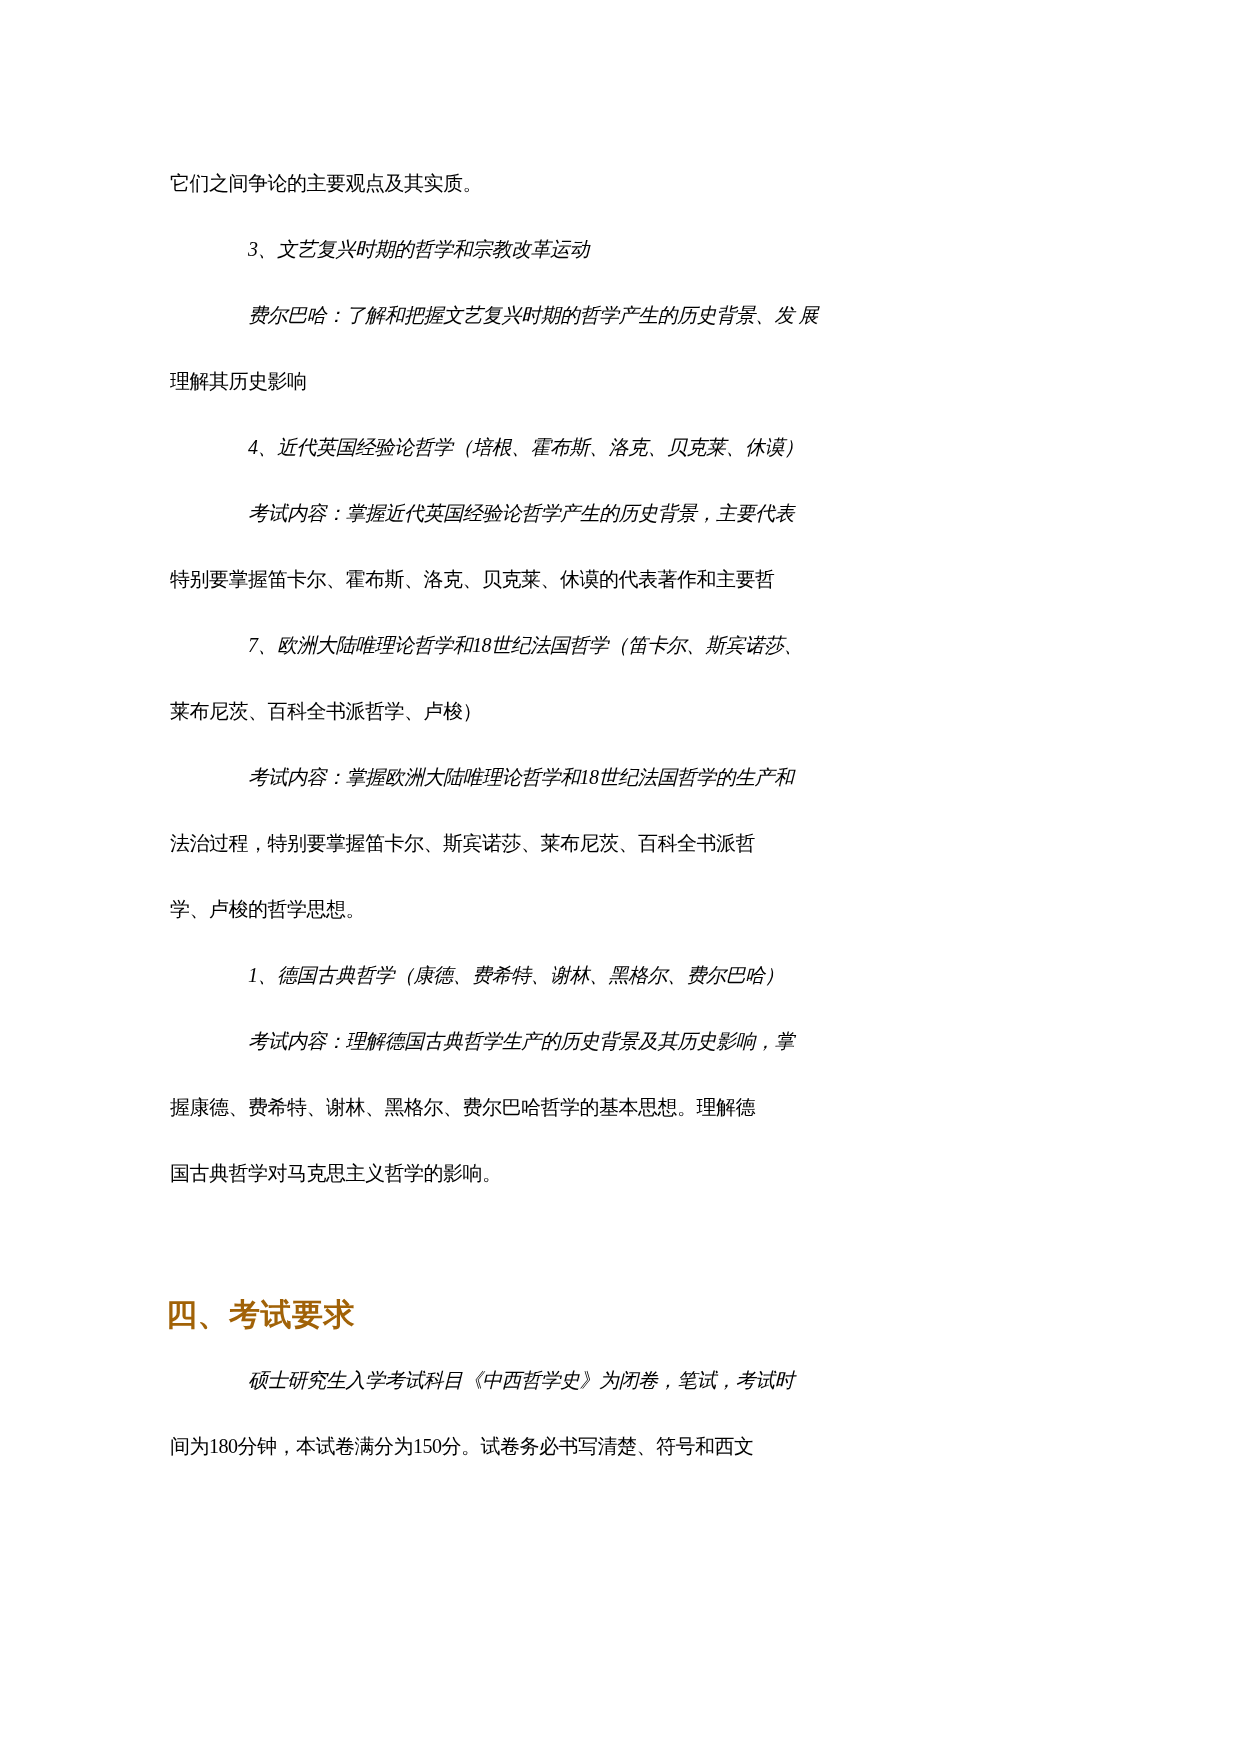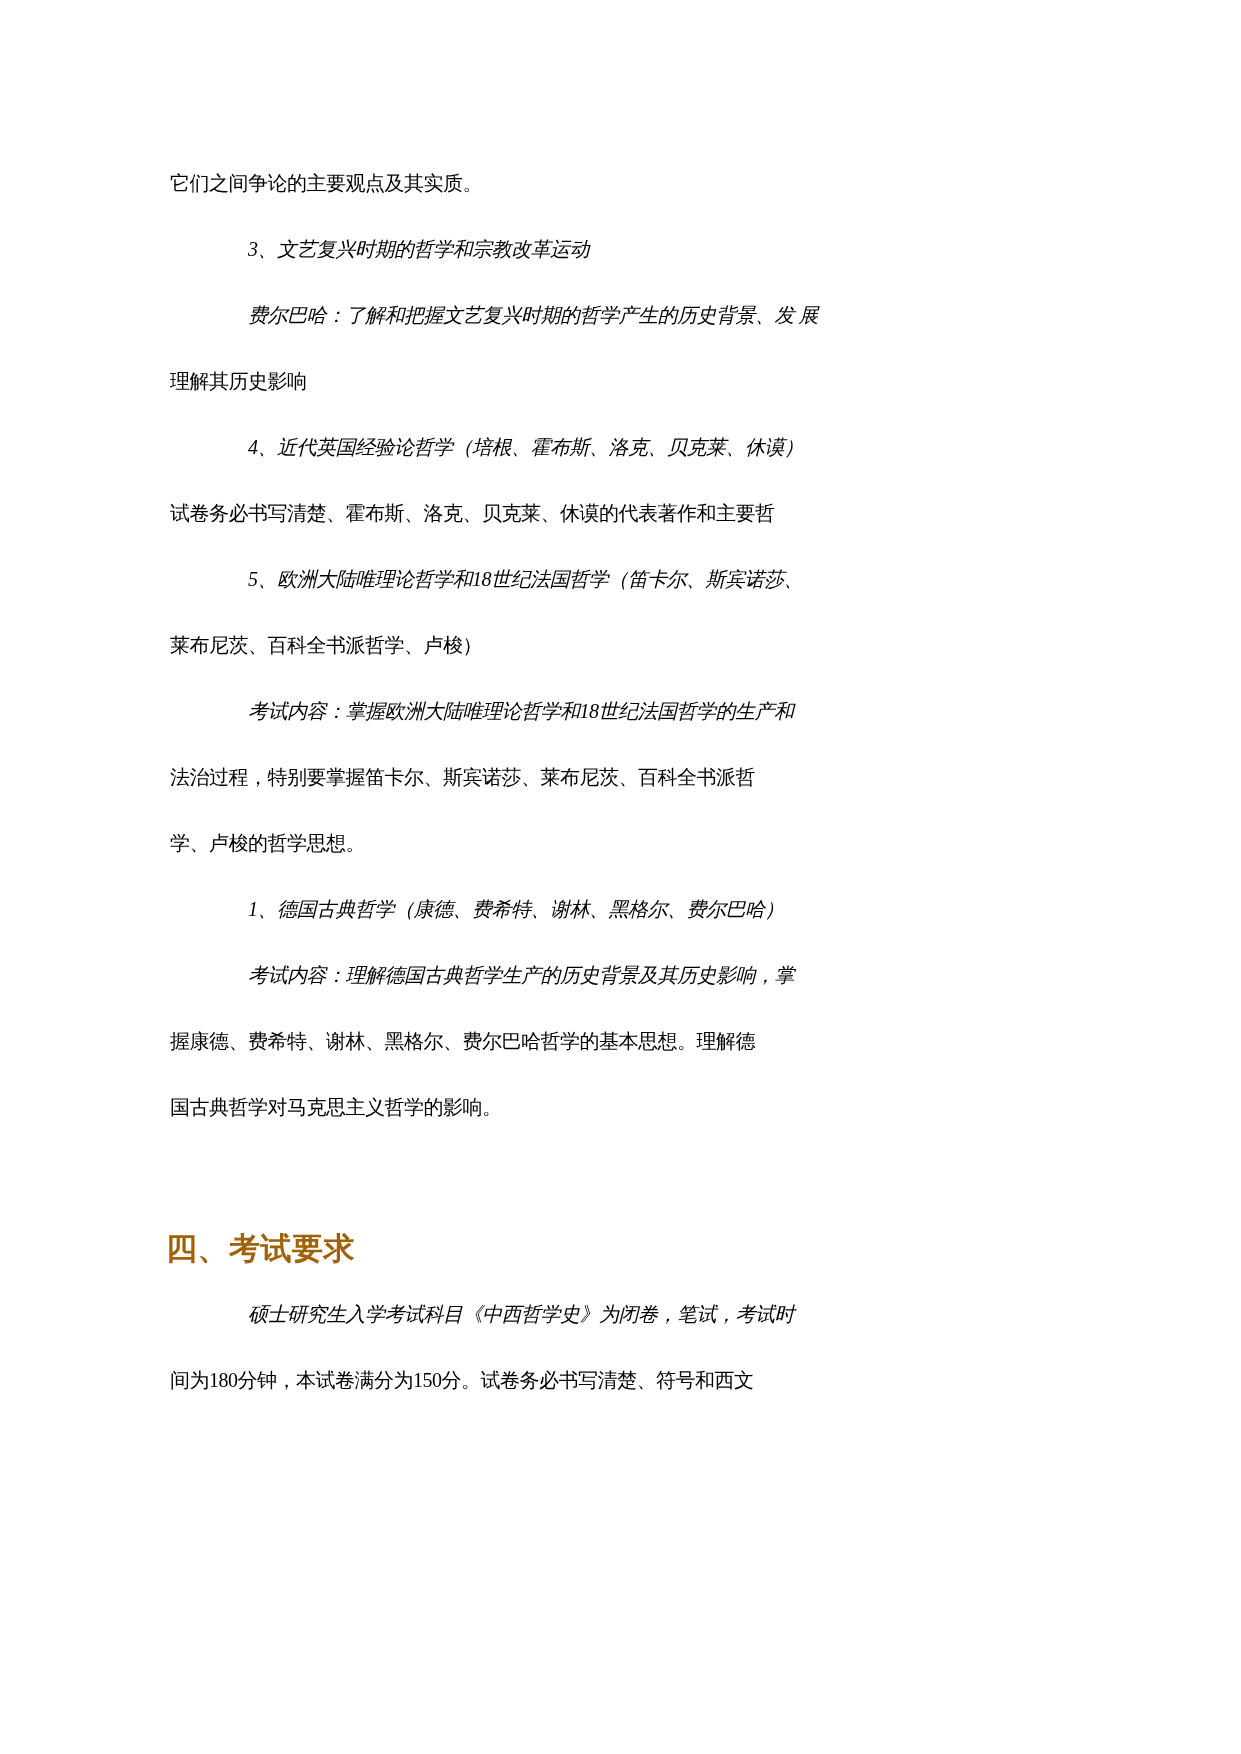--- a/index.html
+++ b/index.html
@@ -50,22 +50,23 @@
 </style>
 </head>
 <body>
 
 <div class="page-content">
   <div class="line">它们之间争论的主要观点及其实质。</div>
   <div class="line ind">3、文艺复兴时期的哲学和宗教改革运动</div>
   <div class="line ind">费尔巴哈：了解和把握文艺复兴时期的哲学产生的历史背景、发 展</div>
   <div class="line">理解其历史影响</div>
   <div class="line ind">4、近代英国经验论哲学（培根、霍布斯、洛克、贝克莱、休谟）</div>
-  <div class="line">试卷务必书写清楚、霍布斯、洛克、贝克莱、休谟的代表著作和主要哲</div>
-  <div class="line ind">5、欧洲大陆唯理论哲学和18世纪法国哲学（笛卡尔、斯宾诺莎、</div>
+  <div class="line ind">考试内容：掌握近代英国经验论哲学产生的历史背景，主要代表</div>
+  <div class="line">特别要掌握笛卡尔、霍布斯、洛克、贝克莱、休谟的代表著作和主要哲</div>
+  <div class="line ind">7、欧洲大陆唯理论哲学和18世纪法国哲学（笛卡尔、斯宾诺莎、</div>
   <div class="line">莱布尼茨、百科全书派哲学、卢梭）</div>
   <div class="line ind">考试内容：掌握欧洲大陆唯理论哲学和18世纪法国哲学的生产和</div>
   <div class="line">法治过程，特别要掌握笛卡尔、斯宾诺莎、莱布尼茨、百科全书派哲</div>
   <div class="line">学、卢梭的哲学思想。</div>
   <div class="line ind">1、德国古典哲学（康德、费希特、谢林、黑格尔、费尔巴哈）</div>
   <div class="line ind">考试内容：理解德国古典哲学生产的历史背景及其历史影响，掌</div>
   <div class="line">握康德、费希特、谢林、黑格尔、费尔巴哈哲学的基本思想。理解德</div>
   <div class="line">国古典哲学对马克思主义哲学的影响。</div>
 
   <div class="spacer"></div>

